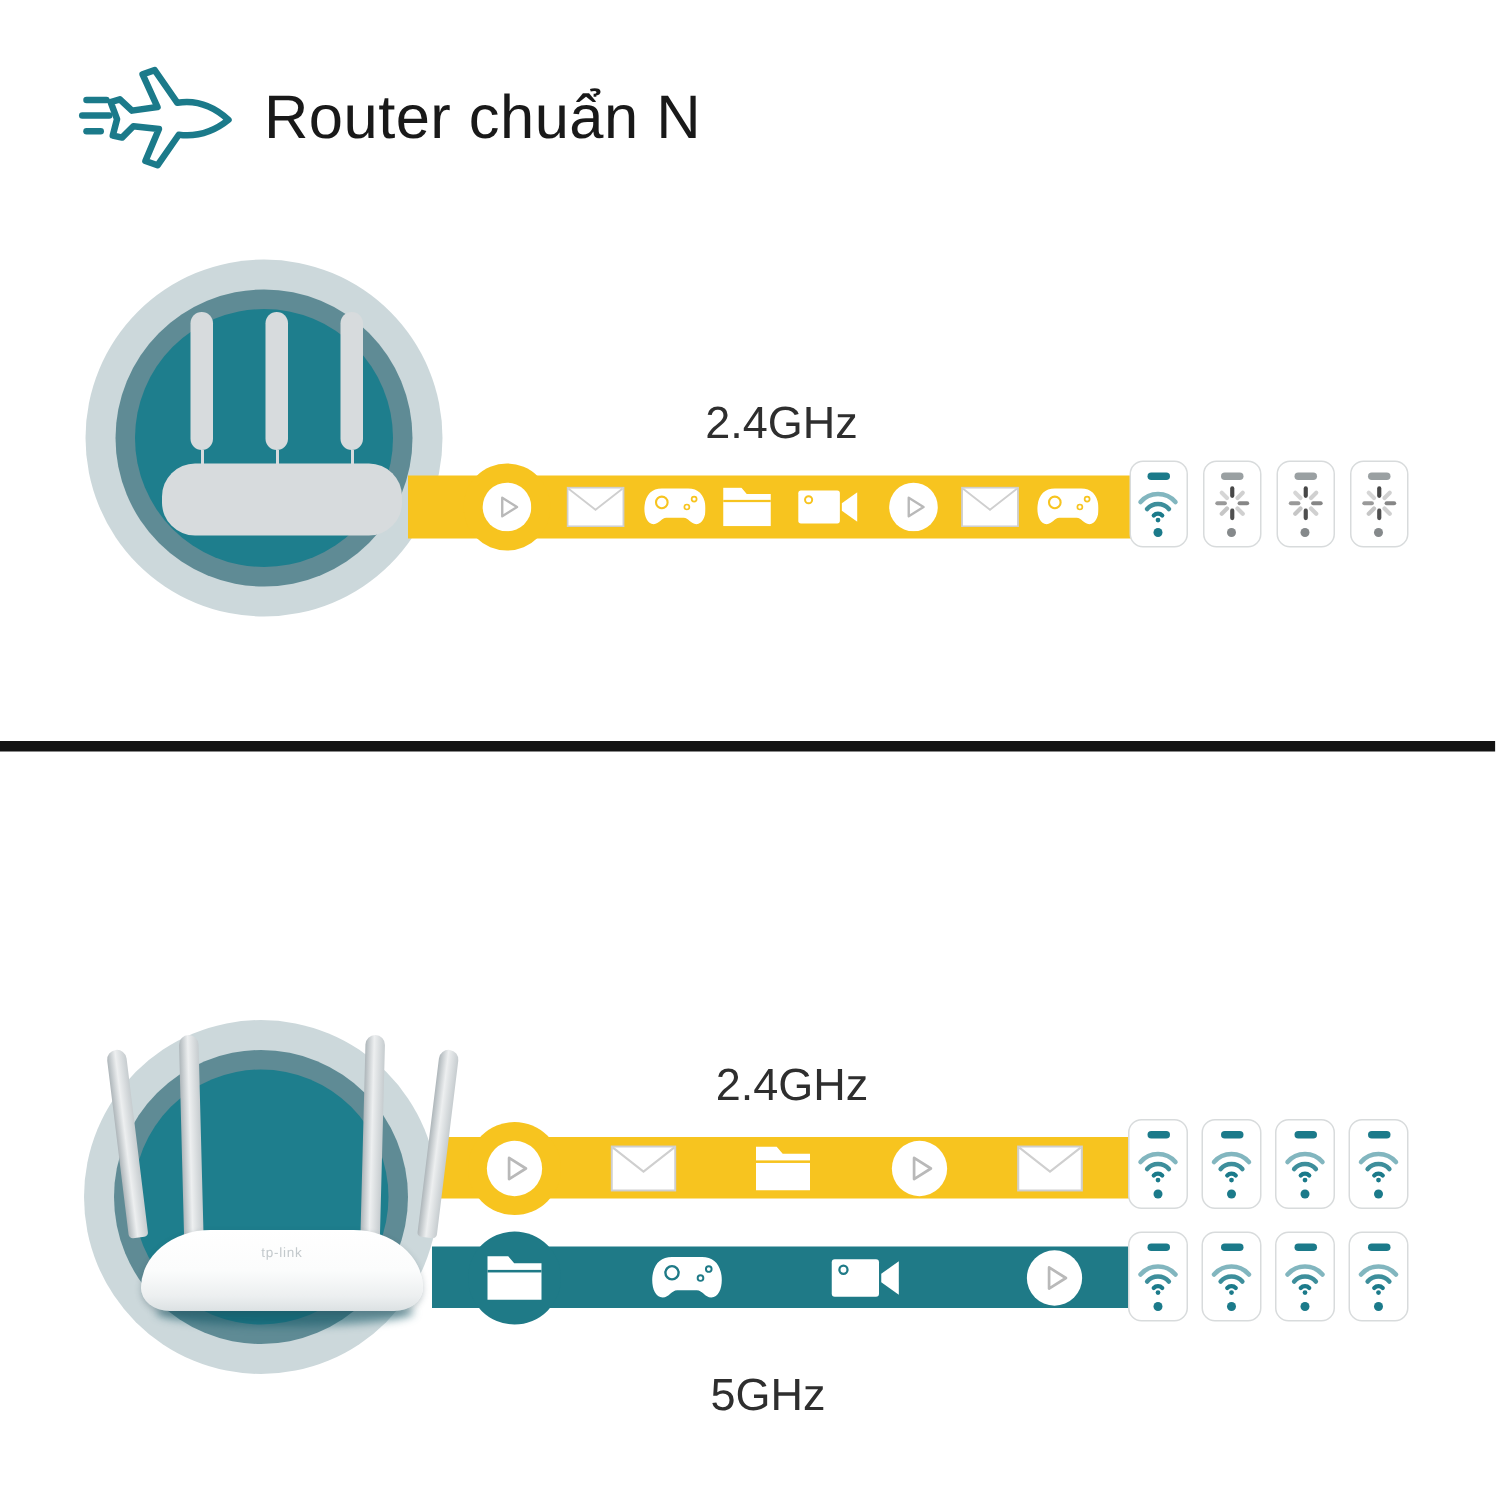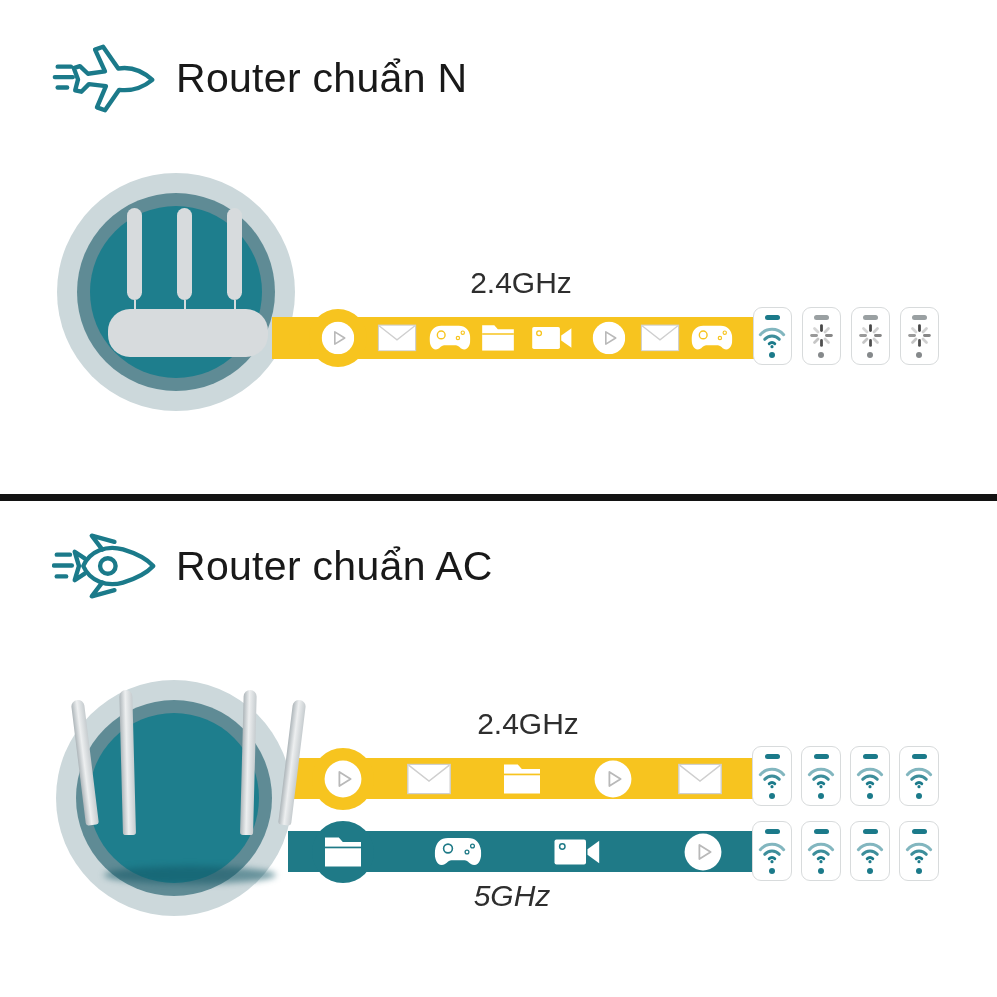--- a/index.html
+++ b/index.html
@@ -195,36 +195,20 @@
             </svg>
           </span>
           <div class="homedot" style="background: rgb(133, 137, 139);"></div>
         </div>
       </div>
   </section>
 
   <div class="divider"></div>
 
   <section class="sec">
-    <div class="hdr" style="left:52px;top:524px">
-      <span class="hdr-icon">
-        <svg width="106" height="82" viewBox="0 0 112 84" fill="none" stroke="#1B7A8A" stroke-width="4.6" stroke-linejoin="round" stroke-linecap="round">
-          <path d="M5 30 H19"></path>
-            <path d="M2 41.5 H21"></path>
-            <path d="M5 53 H15"></path>
-          <path d="M33 42 C40 26 58 19.5 75 24.5 C90 29 101 35.5 107 42 C101 48.5 90 55 75 59.5
-                   C58 64.5 40 58 33 42 Z"></path>
-          <circle cx="59" cy="42" r="8.2"></circle>
-          <path d="M53 24.5 L42 10 L66 16.5"></path>
-          <path d="M53 59.5 L42 74 L66 67.5"></path>
-          <path d="M34.5 34 L24 27 L28.5 42 L24 57 L34.5 50"></path>
-        </svg>
-      </span>
-      <span class="hdr-title">Router chuẩn AC</span>
-    </div>
 
     <div class="circle-wrap" style="left:56px;top:680px;width:236px;height:236px">
       <div class="ring outer"></div>
       <div class="ring mid"></div>
       <div class="ring inner"></div>
     </div>
 
     <div id="bands-1">
         <div class="band" style="left: 288px; top: 758px; width: 474px; height: 41px; background: rgb(247, 196, 31);"></div>
         <div class="bump" style="left: 312px; top: 747.5px; width: 62px; height: 62px; background: rgb(247, 196, 31);"></div>
@@ -329,21 +313,21 @@
      <path d="M33.5 12.2 L45.2 3.8 V26.2 L33.5 17.8 Z" fill="#fff"></path>
      <circle cx="8.3" cy="9.5" r="2.7" fill="none" stroke="#1F7A87" stroke-width="1.5"></circle>
           </svg>
         </span>
         <span class="stream-icon" style="left: 703px; top: 851.5px;">
           <svg width="38" height="38" viewBox="0 0 40 40">
      <circle cx="20" cy="20" r="19.4" fill="#fff"></circle>
      <path d="M16.2 12.6 L28 20 L16.2 27.4 Z" fill="#fff" stroke="#b9b9b9" stroke-width="1.9" stroke-linejoin="round"></path>
           </svg>
         </span>
-        <div class="band-label" style="left: 512px; top: 879px; font-style: italic;">5GHz</div>
+        <div class="band-label" style="left: 512px; top: 914px;">5GHz</div>
         <div class="phone" style="left: 752px; top: 821px; width: 40px; height: 60px;">
           <div class="speaker" style="background: rgb(27, 122, 138);"></div>
           <span style="line-height: 0;">
             <svg width="30" height="27" viewBox="0 0 36 32">
     <path d="M4 15 A 18.5 18.5 0 0 1 32 15" fill="none" stroke="#1B7A8A" stroke-width="3.6" stroke-linecap="round" opacity="0.55"></path>
     <path d="M9.3 20.6 A 11.5 11.5 0 0 1 26.7 20.6" fill="none" stroke="#1B7A8A" stroke-width="3.6" stroke-linecap="round" opacity="0.85"></path>
     <path d="M14.6 25.8 A 4.8 4.8 0 0 1 21.4 25.8" fill="none" stroke="#1B7A8A" stroke-width="3.4" stroke-linecap="round"></path>
     <circle cx="18" cy="29.4" r="1.9" fill="#1B7A8A"></circle>
             </svg>
           </span>
@@ -385,15 +369,18 @@
           </span>
           <div class="homedot" style="background: rgb(27, 122, 138);"></div>
         </div>
       </div>
 
     <div class="ac-ant" style="left:86px;top:699px;height:126px;transform:rotate(-7deg)"></div>
     <div class="ac-ant" style="left:123px;top:690px;height:145px;transform:rotate(-1.5deg)"></div>
     <div class="ac-ant" style="left:240px;top:690px;height:145px;transform:rotate(1.5deg)"></div>
     <div class="ac-ant" style="left:278px;top:699px;height:126px;transform:rotate(7deg)"></div>
     <div class="ac-shadow"></div>
+    <div class="ac-body">
+      <span class="ac-logo">tp-link</span>
+    </div>
   </section>
 
 </div>
 
 </body></html>

